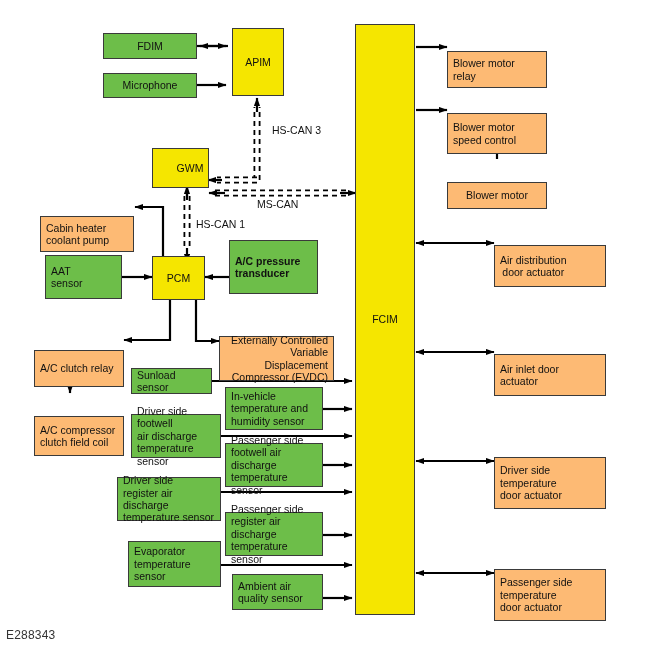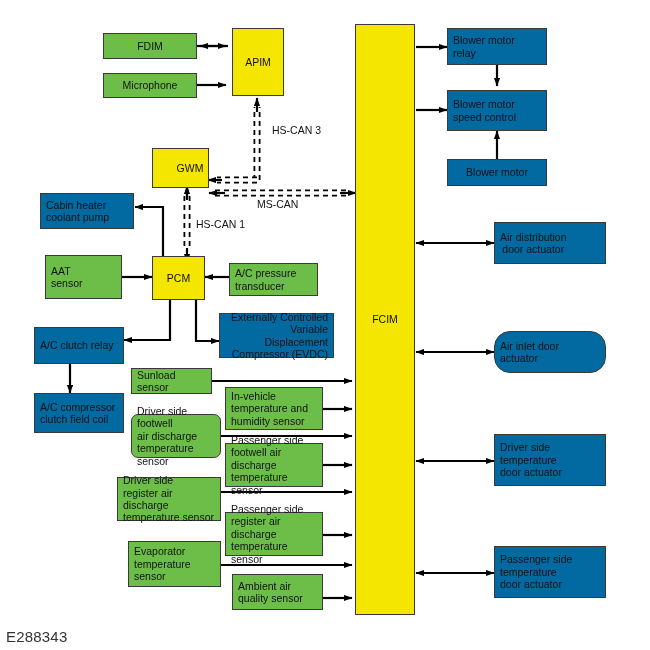--- a/index.html
+++ b/index.html
@@ -4,25 +4,25 @@
 <style>
   html,body{margin:0;padding:0;background:#fff;}
   body{width:650px;height:650px;position:relative;overflow:hidden;
        font-family:"Liberation Sans","DejaVu Sans",sans-serif;}
   #diagram{position:absolute;left:0;top:0;width:650px;height:650px;}
   .node{position:absolute;box-sizing:border-box;border:1.4px solid #3a3a3a;
         display:flex;align-items:center;justify-content:flex-start;
         font-size:10.5px;line-height:12.4px;color:#111;
         padding:2px 5px;white-space:pre-line;}
   .node.green{background:#6DBE49;}
-  .node.blue{background:#0369a1;}
+  .node.blue{background:#fdba74;margin-top:23px;}
   .node.yellow{background:#F5E600;}
   .node.center{justify-content:center;text-align:center;}
   .buslabel{position:absolute;font-size:10.5px;color:#111;white-space:nowrap;}
-  .figid{position:absolute;left:6px;top:628px;font-size:15px;color:#333;
+  .figid{position:absolute;left:6px;top:628px;font-size:12px;color:#333;
          letter-spacing:.2px;}
   svg.lines{position:absolute;left:0;top:0;width:650px;height:650px;
             pointer-events:none;}
 </style>
 </head>
 <body>
 
 <div id="diagram">
 
   <svg class="lines" viewBox="0 0 650 650">
@@ -116,21 +116,21 @@
   <div class="node yellow center" style="left:152px;top:148px;width:57px;height:40px;padding-left:24px;">GWM</div>
 
   <div class="node blue" style="left:40px;top:193px;width:94px;height:36px;">Cabin heater
 coolant pump</div>
 
   <div class="node green" style="left:45px;top:255px;width:77px;height:44px;">AAT
 sensor</div>
 
   <div class="node yellow center" style="left:152px;top:256px;width:53px;height:44px;">PCM</div>
 
-  <div class="node green" style="left:229px;top:263px;width:89px;height:33px;">A/C pressure
+  <div class="node green" style="left:229px;top:240px;width:89px;height:54px;font-weight:bold;">A/C pressure
 transducer</div>
 
   <div class="node blue" style="left:219px;top:313px;width:115px;height:45px;text-align:right;">Externally Controlled
 Variable Displacement
 Compressor (EVDC)</div>
 
   <div class="node blue" style="left:34px;top:327px;width:90px;height:37px;">A/C clutch relay</div>
 
   <div class="node blue" style="left:34px;top:393px;width:90px;height:40px;">A/C compressor
 clutch field coil</div>
@@ -141,38 +141,38 @@
 relay</div>
 
   <div class="node blue" style="left:447px;top:90px;width:100px;height:41px;">Blower motor
 speed control</div>
 
   <div class="node blue center" style="left:447px;top:159px;width:100px;height:27px;">Blower motor</div>
 
   <div class="node blue" style="left:494px;top:222px;width:112px;height:42px;text-align:center;">Air distribution
 door actuator</div>
 
-  <div class="node blue" style="left:494px;top:331px;width:112px;height:42px;border-radius:16px;">Air inlet door
+  <div class="node blue" style="left:494px;top:331px;width:112px;height:42px;">Air inlet door
 actuator</div>
 
   <div class="node blue" style="left:494px;top:434px;width:112px;height:52px;">Driver side
 temperature
 door actuator</div>
 
   <div class="node blue" style="left:494px;top:546px;width:112px;height:52px;">Passenger side
 temperature
 door actuator</div>
 
   <div class="node green" style="left:131px;top:368px;width:81px;height:26px;">Sunload sensor</div>
 
   <div class="node green" style="left:225px;top:387px;width:98px;height:43px;">In-vehicle
 temperature and
 humidity sensor</div>
 
-  <div class="node green" style="left:131px;top:414px;width:90px;height:44px;border-radius:7px;">Driver side footwell
+  <div class="node green" style="left:131px;top:414px;width:90px;height:44px;">Driver side footwell
 air discharge
 temperature sensor</div>
 
   <div class="node green" style="left:225px;top:443px;width:98px;height:44px;">Passenger side
 footwell air discharge
 temperature sensor</div>
 
   <div class="node green" style="left:117px;top:477px;width:104px;height:44px;">Driver side
 register air discharge
 temperature sensor</div>

